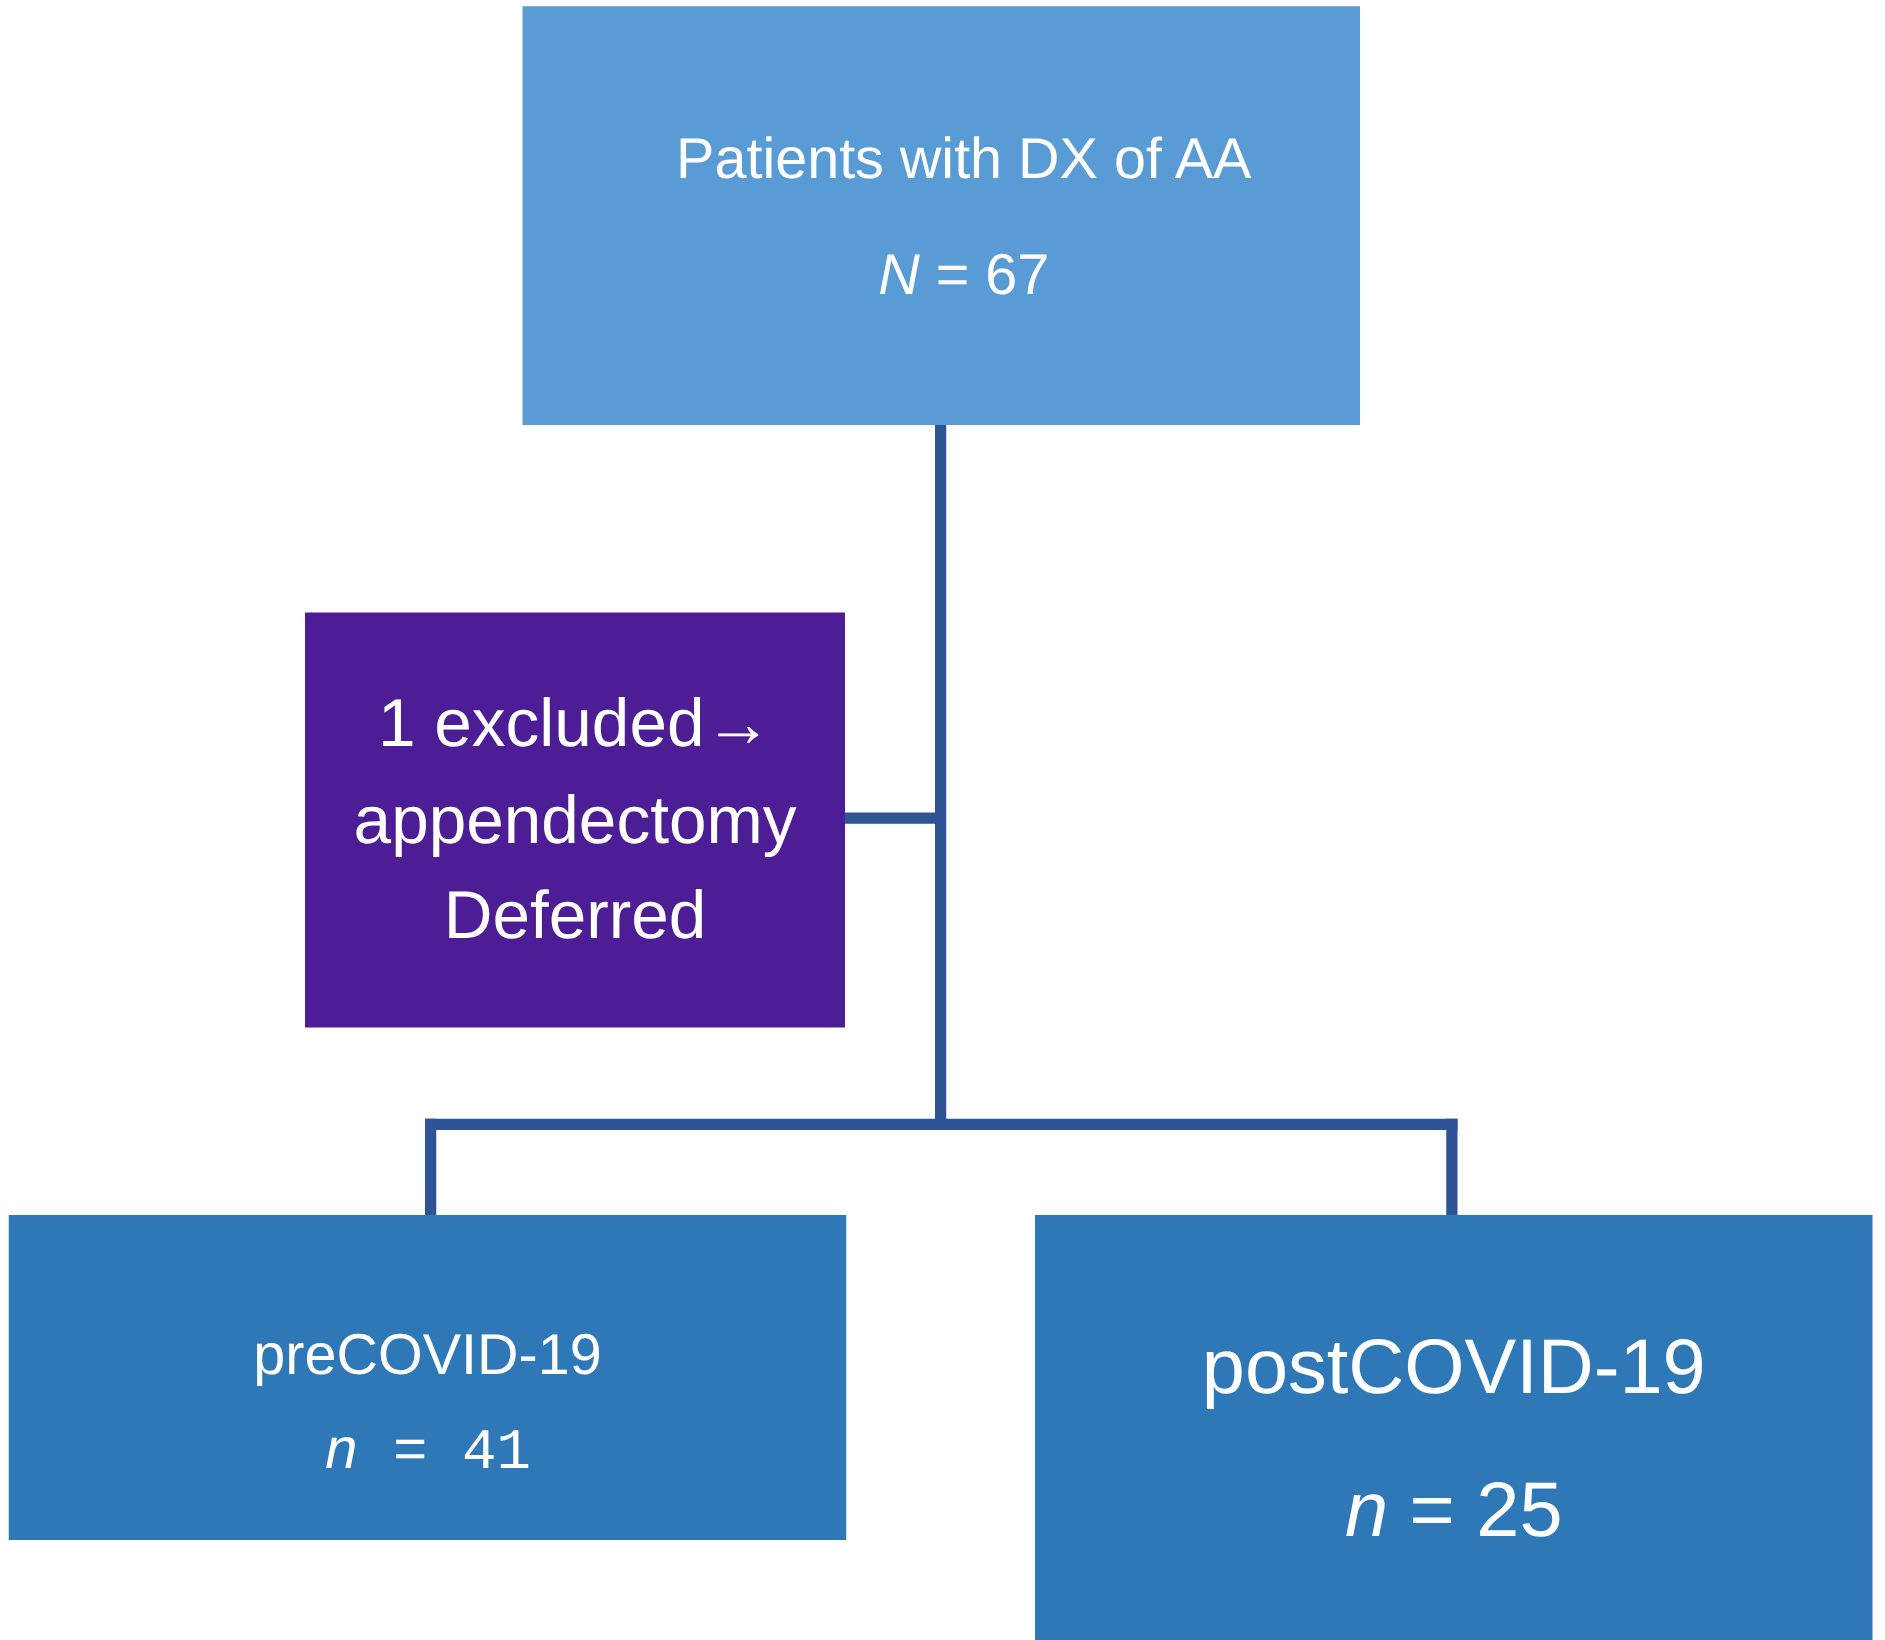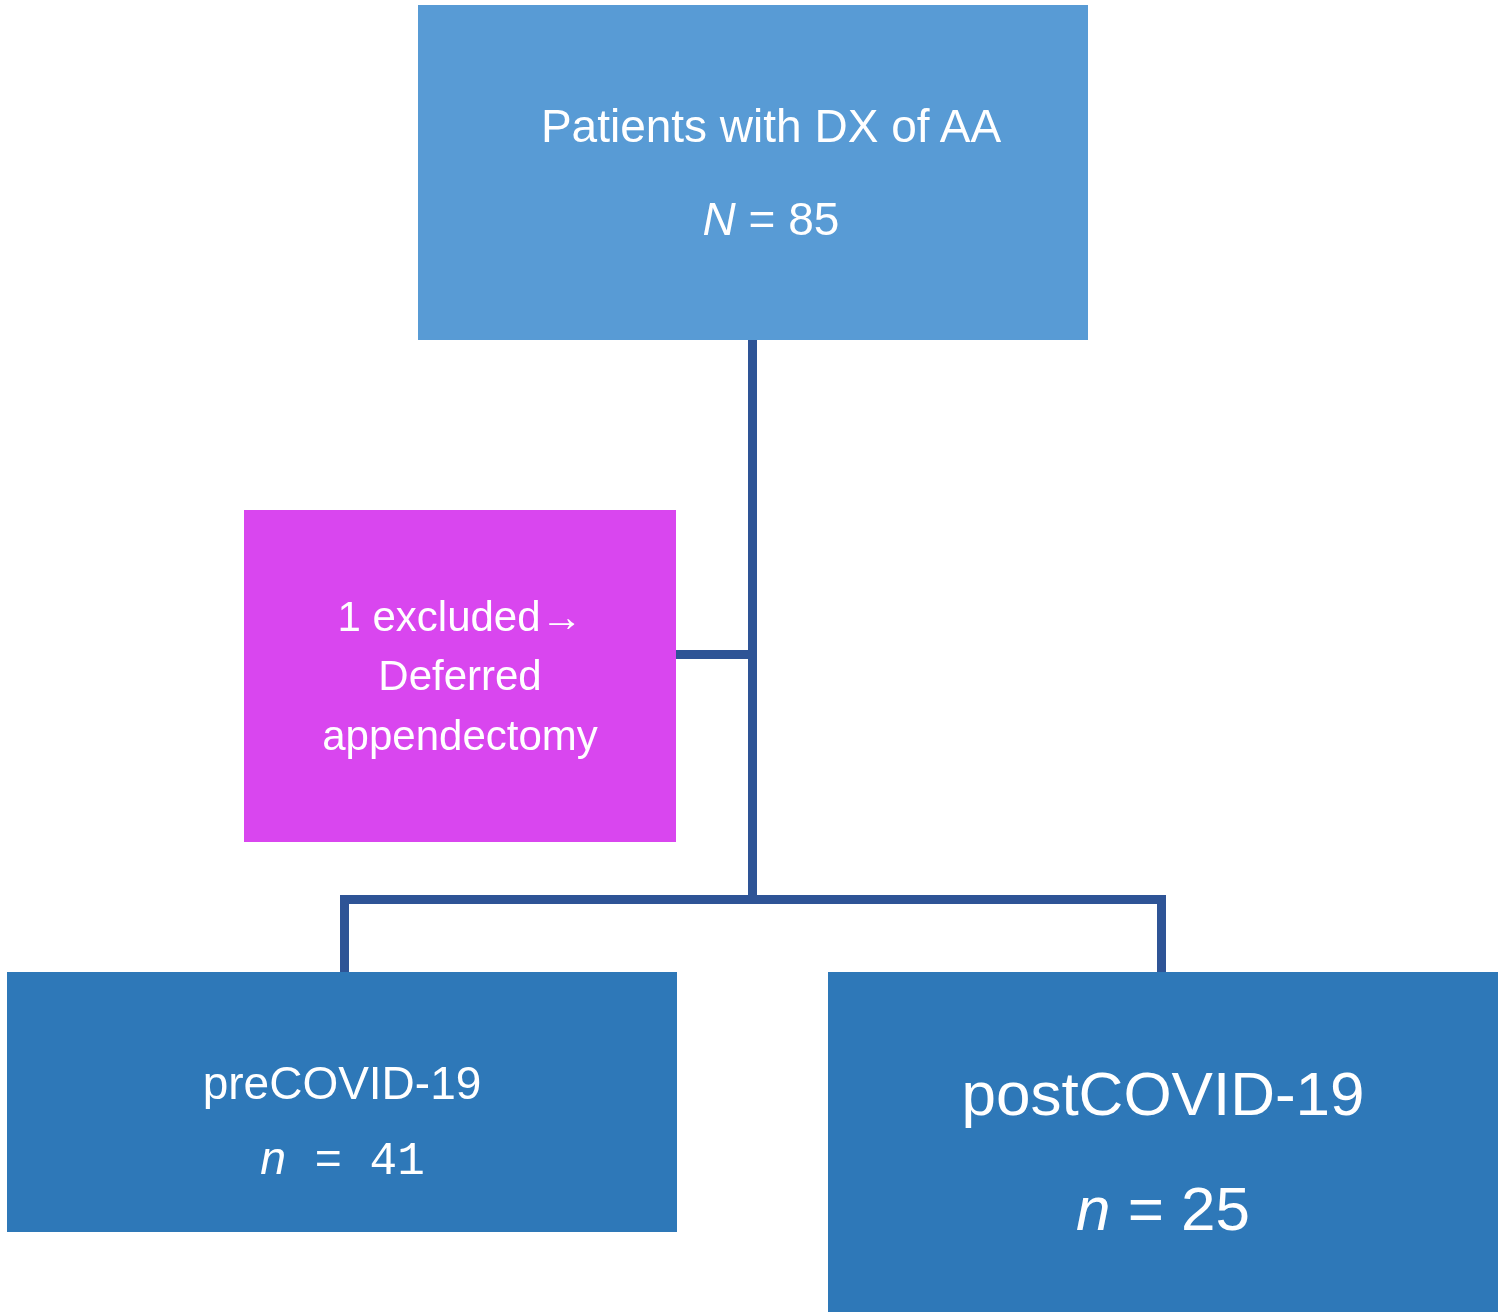--- a/index.html
+++ b/index.html
@@ -44,25 +44,25 @@
     background: #589bd5;
     font-size: 46px;
     padding-left: 36px;
   }
   #node-top .line-title { margin-bottom: 34px; }
   #node-top .stat { font-size: 46px; }
 
   
   #node-excluded {
     left: 244px;
-    top: 510px;
+    top: 490px;
     width: 432px;
     height: 332px;
-    background: #d946ef;
-    font-size: 42px;
+    background: #4c1d95;
+    font-size: 54px;
     line-height: 1.42;
   }
 
   
   #node-pre {
     left: 7px;
     top: 972px;
     width: 670px;
     height: 260px;
     background: #2e78b8;
@@ -134,27 +134,27 @@
 <div id="flowchart">
 
   <div class="conn" id="conn-trunk"></div>
   <div class="conn" id="conn-excluded"></div>
   <div class="conn" id="conn-split"></div>
   <div class="conn" id="conn-drop-left"></div>
   <div class="conn" id="conn-drop-right"></div>
 
   <div class="node" id="node-top">
     <span class="line line-title">Patients with DX of AA</span>
-    <span class="line stat"><span class="ital">N</span><span>&nbsp;</span><span>=</span><span>&nbsp;</span><span>85</span></span>
+    <span class="line stat"><span class="ital">N</span><span>&nbsp;</span><span>=</span><span>&nbsp;</span><span>67</span></span>
   </div>
 
   <div class="node" id="node-excluded">
     <span class="line">1 excluded→</span>
+    <span class="line">appendectomy</span>
     <span class="line">Deferred</span>
-    <span class="line">appendectomy</span>
   </div>
 
   <div class="node" id="node-pre">
     <span class="line">preCOVID-19</span>
     <span class="line stat"><span class="ital">n</span><span>&nbsp;</span><span>=</span><span>&nbsp;</span><span>41</span></span>
   </div>
 
   <div class="node" id="node-post">
     <span class="line">postCOVID-19</span>
     <span class="line stat"><span class="ital">n</span><span>&nbsp;</span><span>=</span><span>&nbsp;</span><span>25</span></span>

